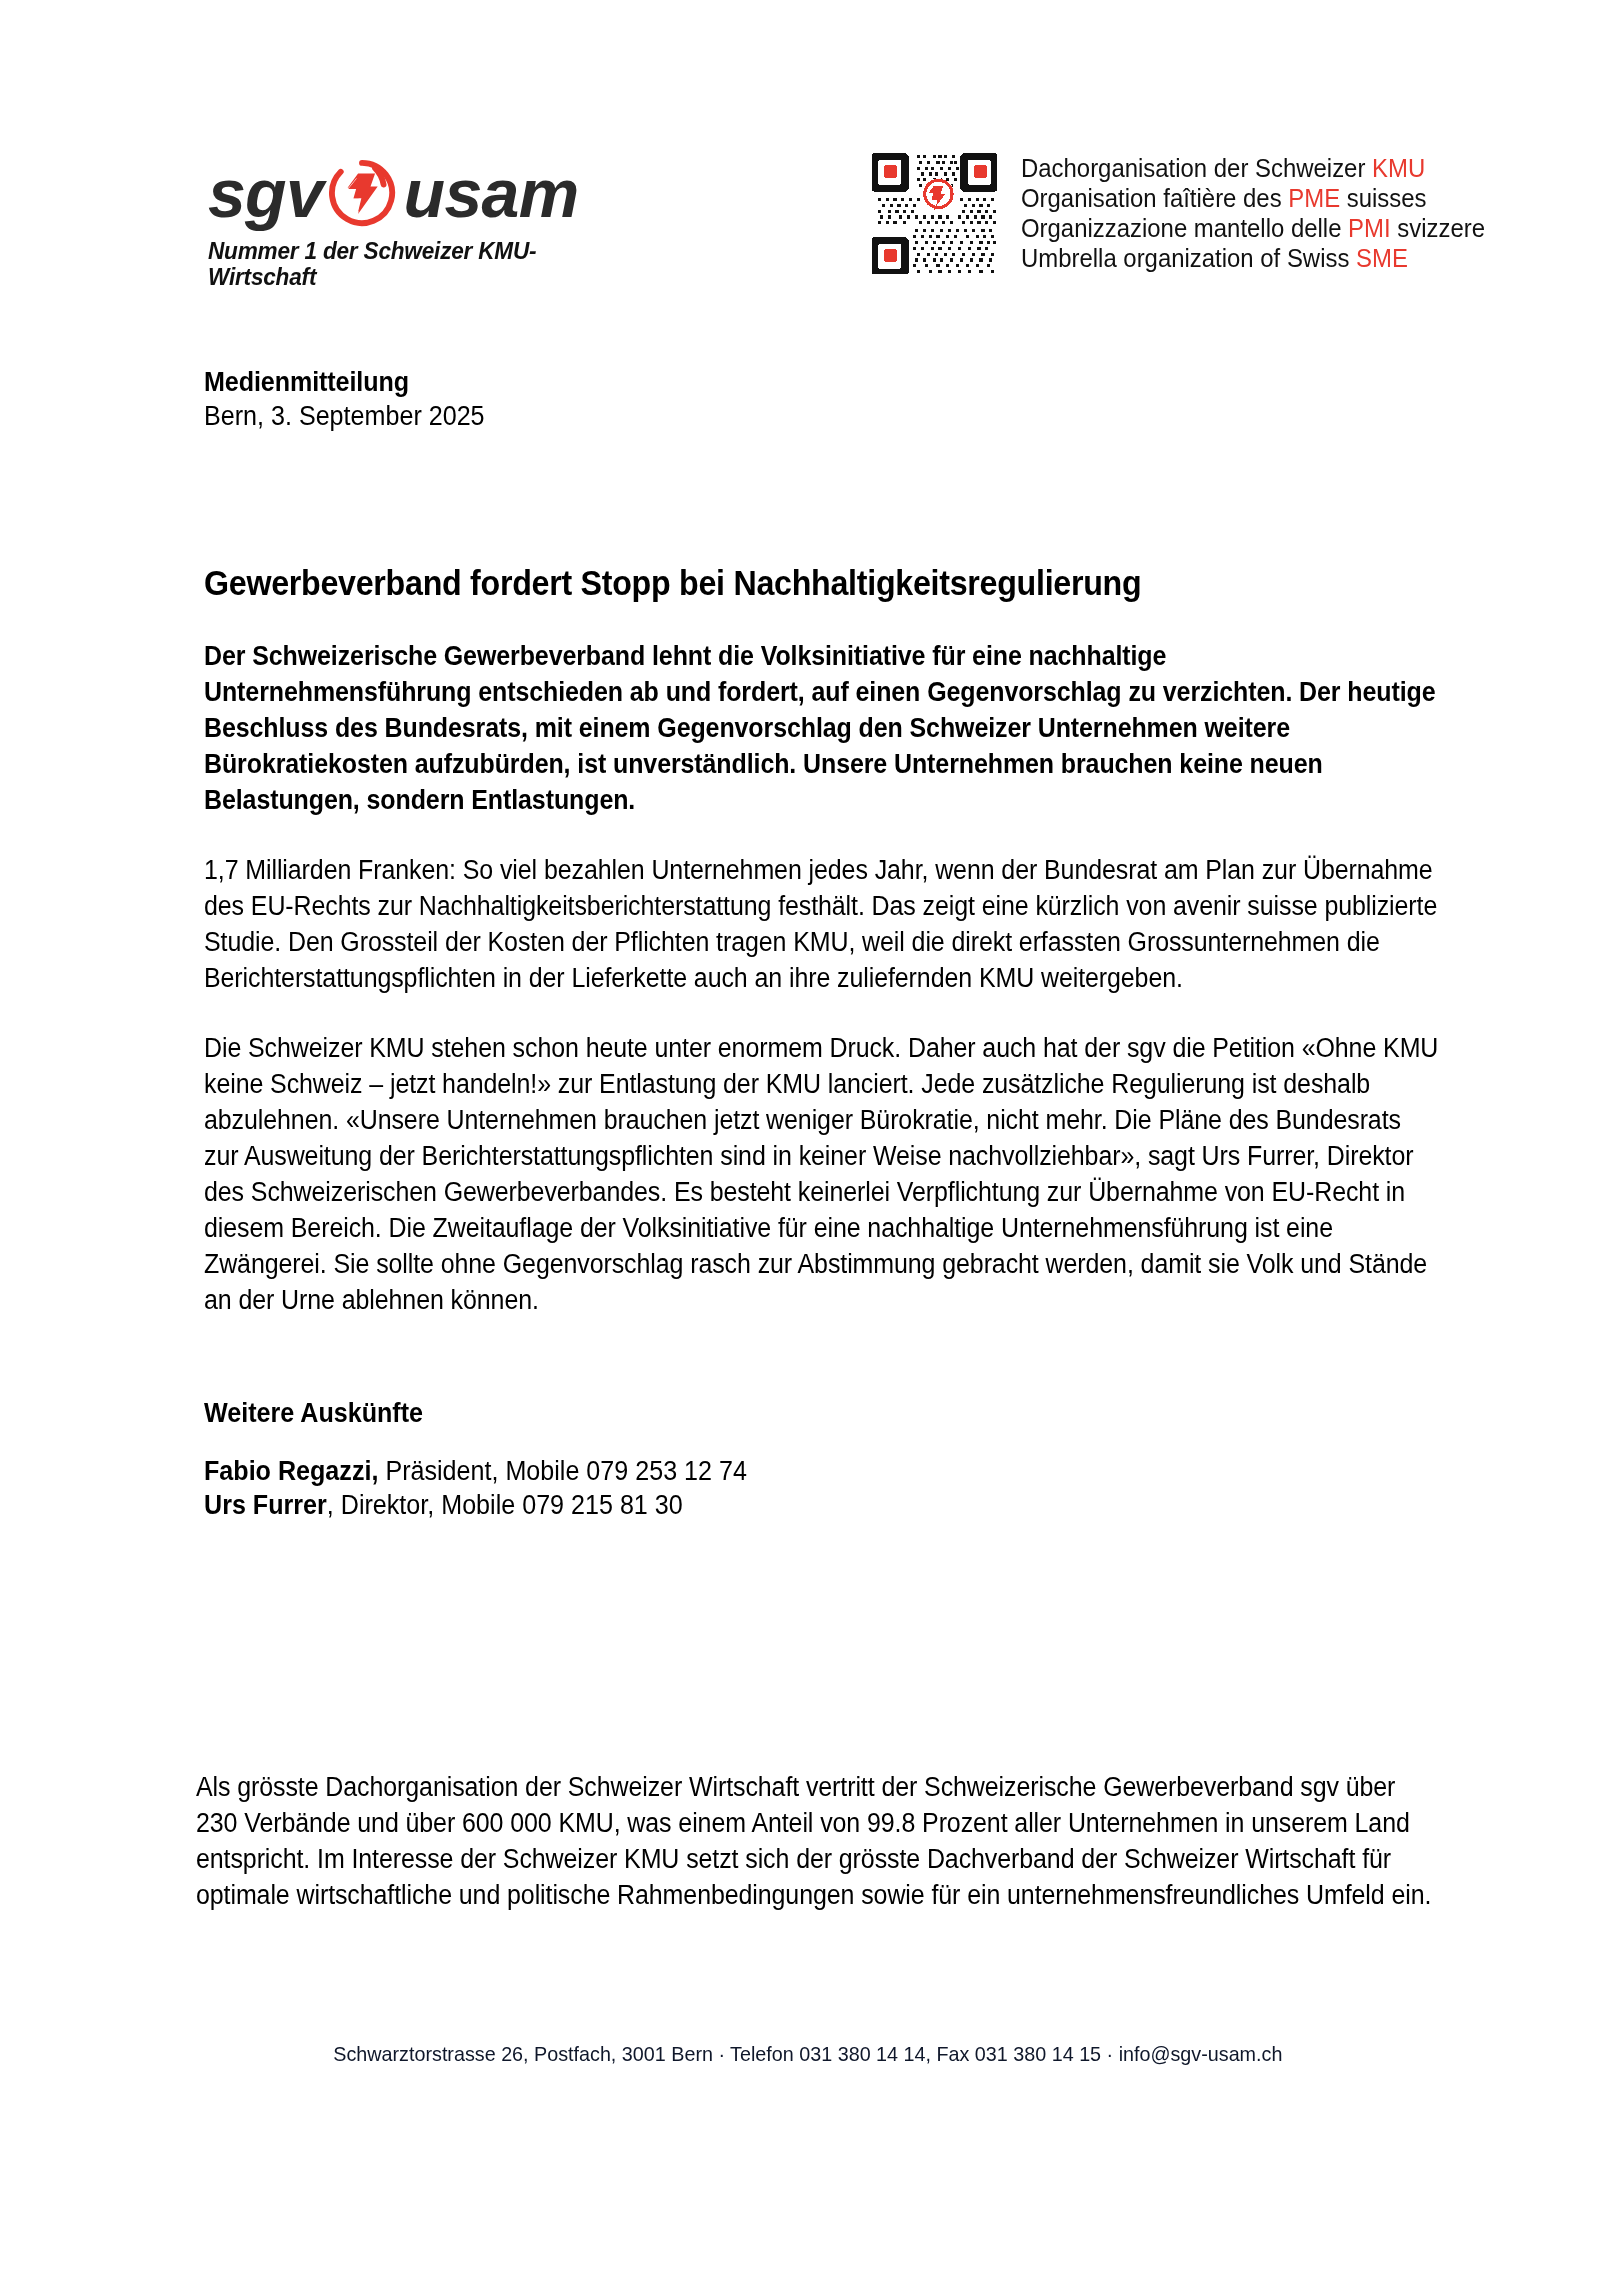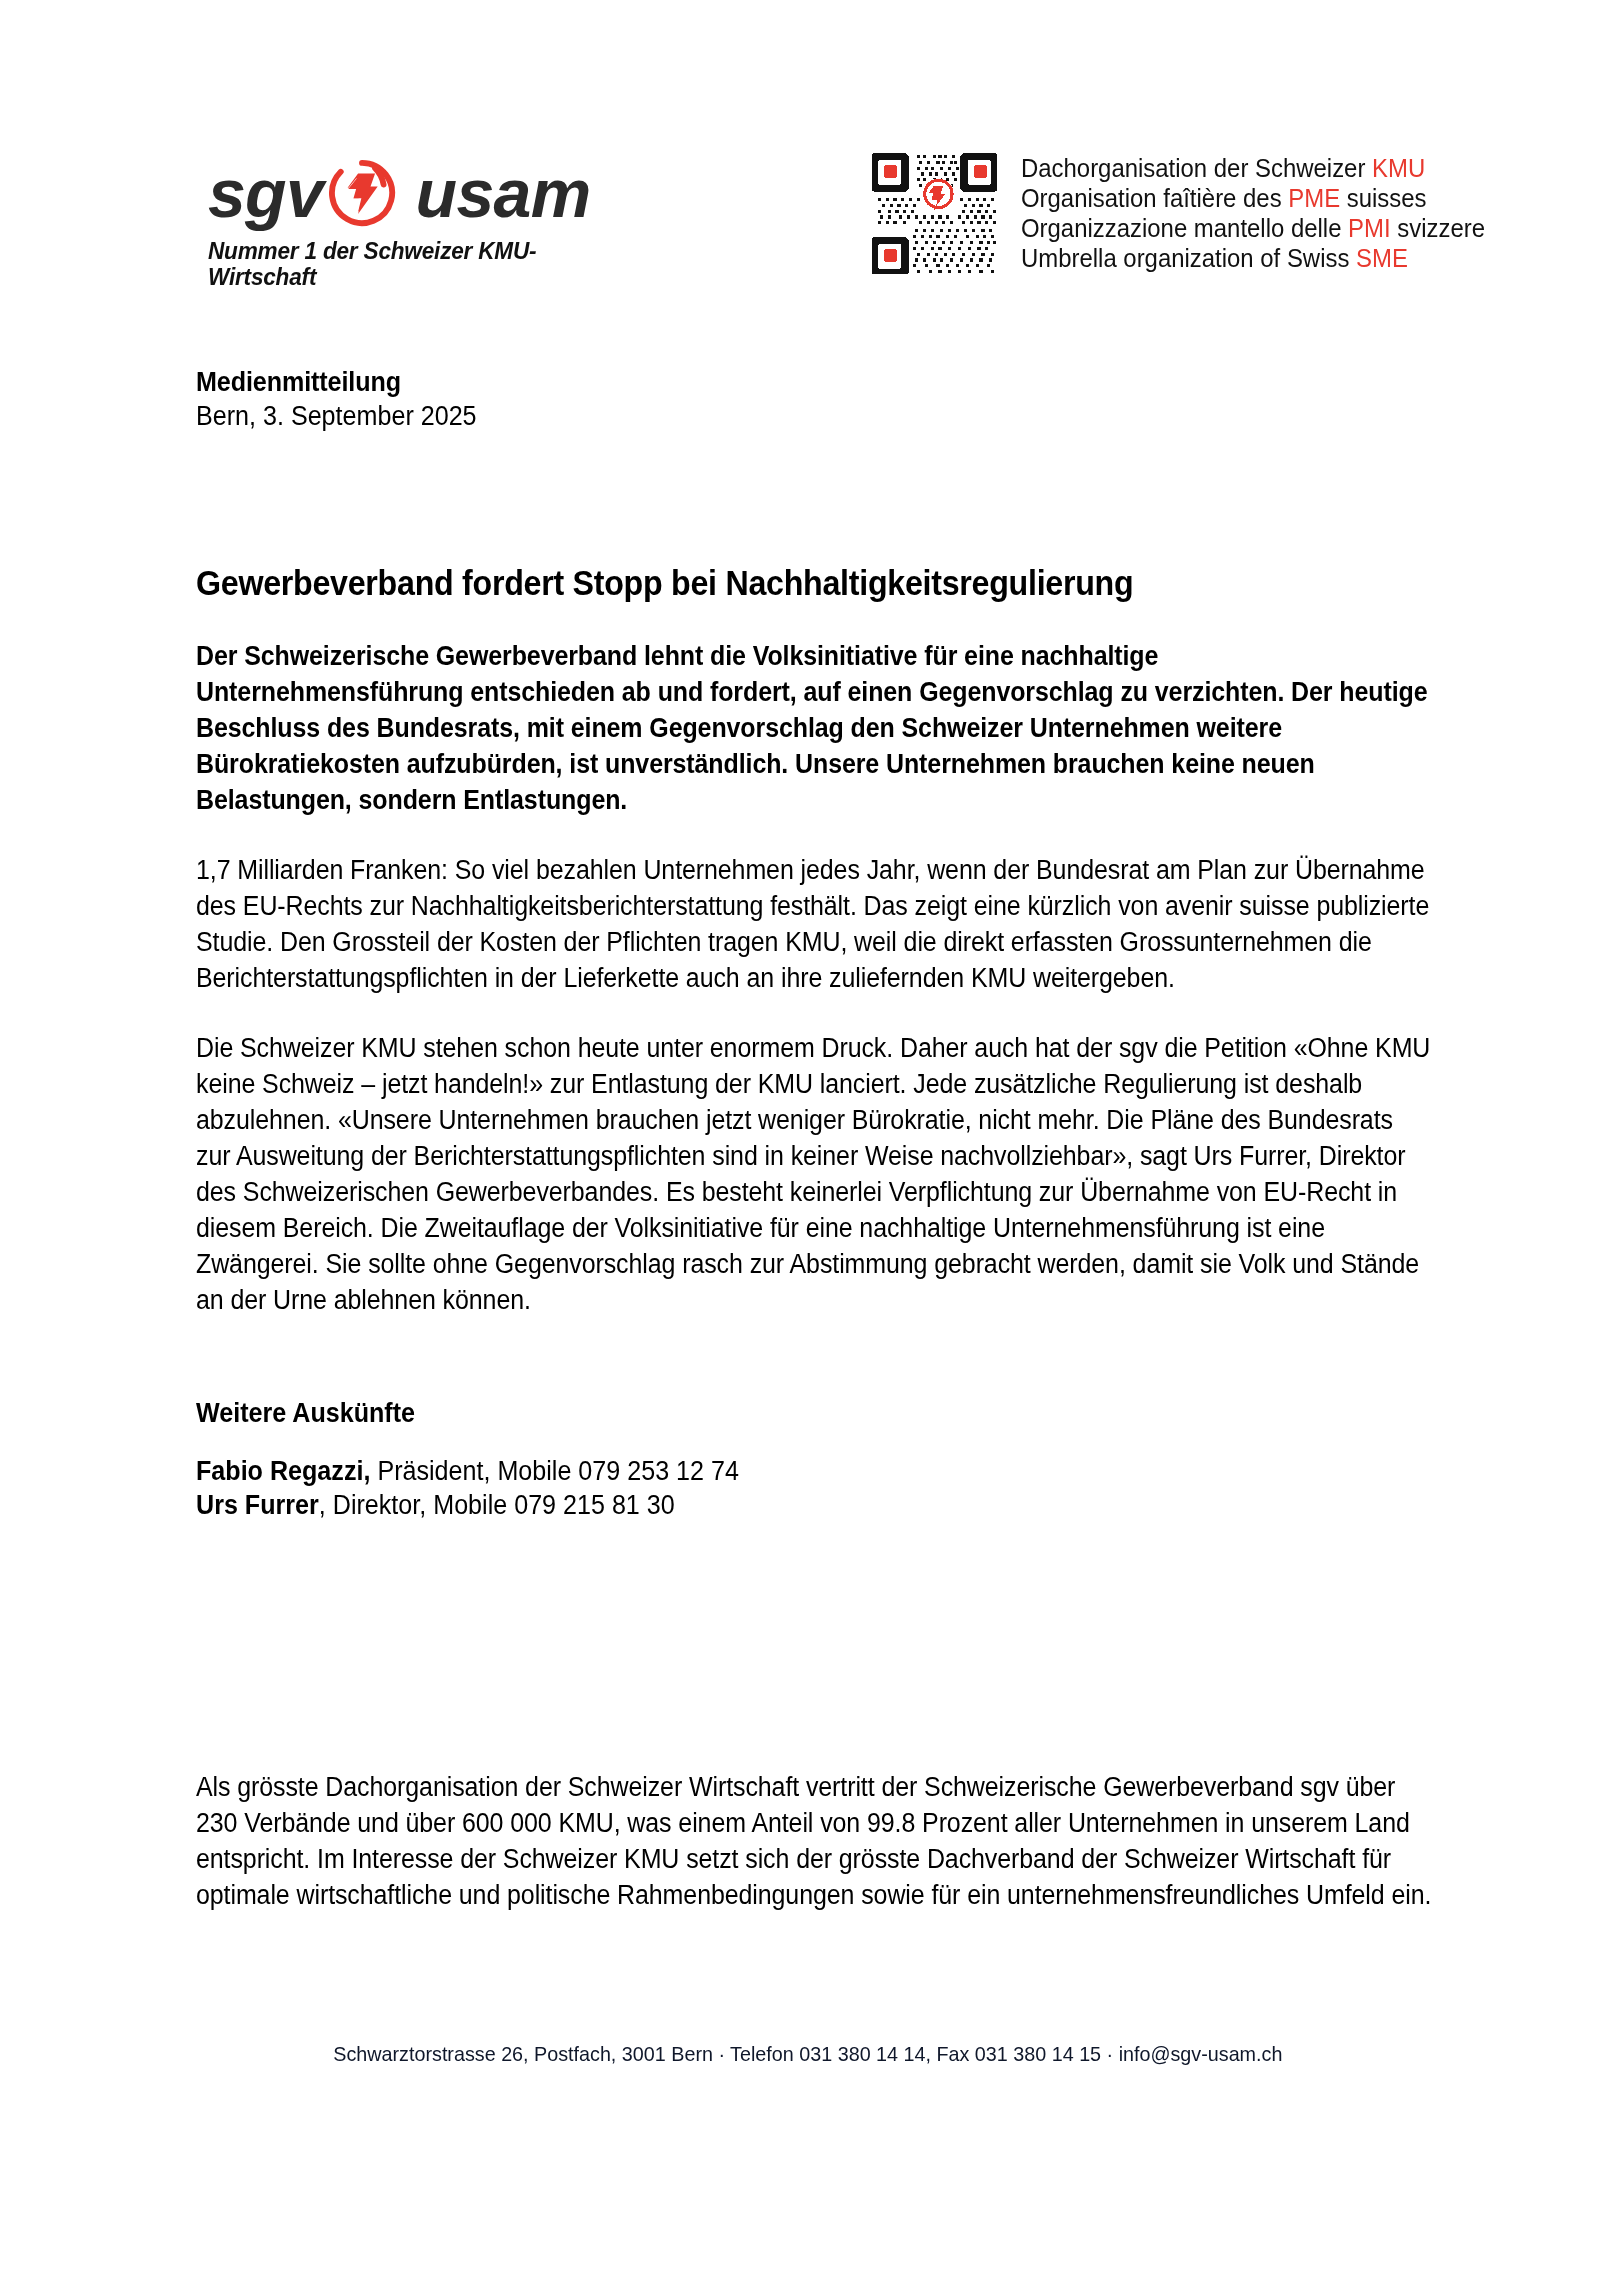--- a/index.html
+++ b/index.html
@@ -42,21 +42,21 @@
     align-items: center;
     height: 72px;
     font-style: italic;
     font-weight: 700;
     font-size: 68px;
     line-height: 1;
     color: #2b2b2b;
     letter-spacing: -0.7px;
   }
   .logo-sgv { margin-right: 3.9px; }
-  .logo-usam { margin-left: 18px; }
+  .logo-usam { margin-left: 6px; }
   .logo-mark {
     position: relative;
     width: 68px;
     height: 68px;
     flex: 0 0 68px;
     margin: 0 1.3px;
   }
   .logo-mark svg { display: block; width: 68px; height: 68px; }
   .logo-tagline {
     margin-top: 9px;
@@ -95,21 +95,21 @@
     color: #111111;
     white-space: nowrap;
     transform: scaleX(0.92);
     transform-origin: left center;
   }
   .hl { color: #E8392E; }
 
   
   .doc {
     position: absolute;
-    left: 196px;
+    left: 204px;
     top: 365px;
     width: 1242px;
   }
   .kicker {
     font-weight: 700;
     font-size: 27px;
     line-height: 34px;
     letter-spacing: -0.1px;
     transform: scaleX(0.93);
     transform-origin: left top;

